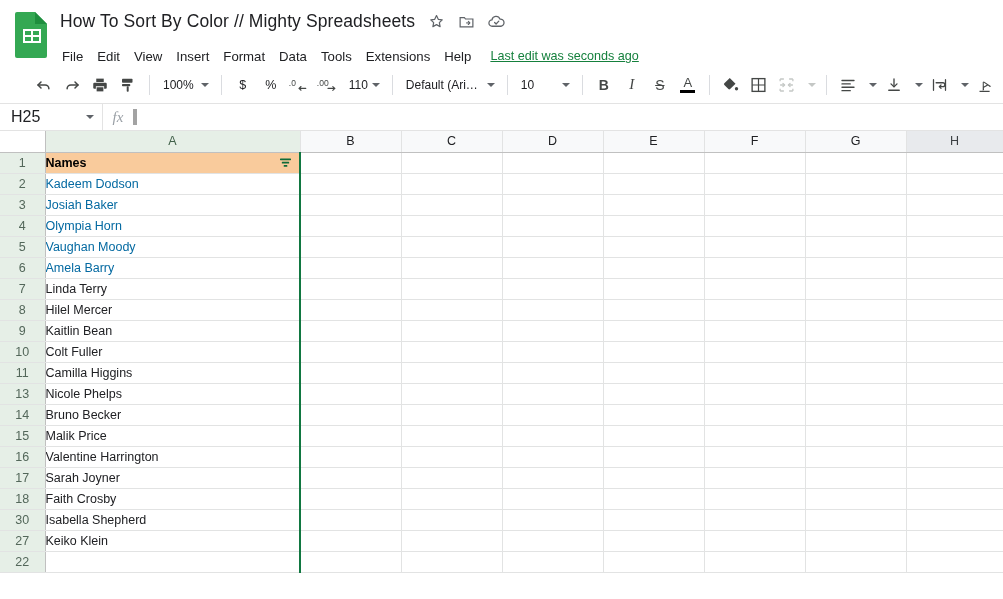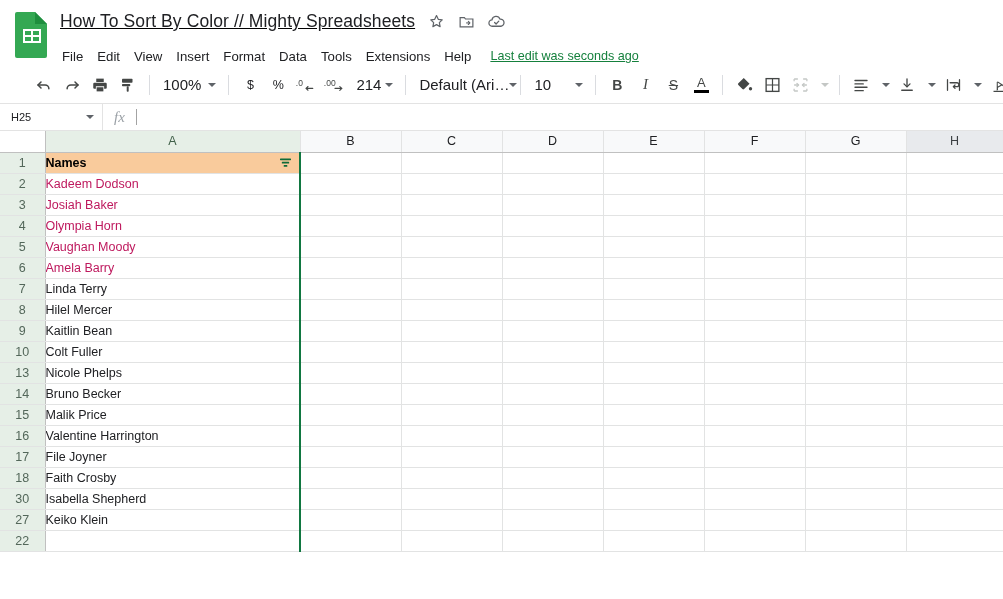--- a/index.html
+++ b/index.html
@@ -25,21 +25,20 @@
     margin-right: 10px;
     flex: 0 0 auto;
     position: relative;
     top: 2px;
   }
   .title-block { flex: 1 1 auto; min-width: 0; }
   .title-row {
     display: flex;
     align-items: center;
     height: 27px;
-    text-decoration: underline;
   }
   .doc-title {
     font-size: 17.5px;
     color: #202124;
     letter-spacing: .1px;
     white-space: nowrap;
     padding-right: 10px;
   }
   .title-icon {
     width: 22px; height: 22px;
@@ -106,21 +105,21 @@
   }
   .tb-combo {
     display: flex;
     align-items: center;
     height: 26px;
     border-radius: 4px;
     padding: 0 2px 0 6px;
     flex: 0 0 auto;
   }
   .combo-label {
-    font-size: 15px;
+    font-size: 12px;
     color: #202124;
     white-space: nowrap;
   }
   .caret {
     width: 0; height: 0;
     border-left: 4px solid transparent;
     border-right: 4px solid transparent;
     border-top: 4px solid #5f6368;
     margin-left: 7px;
     margin-right: 3px;
@@ -139,35 +138,35 @@
   .namebox {
     width: 103px;
     height: 27px;
     display: flex;
     align-items: center;
     padding-left: 11px;
     border-right: 1px solid #e3e3e3;
     flex: 0 0 auto;
   }
   .namebox-val {
-    font-size: 11px;
+    font-size: 16px;
     color: #202124;
     flex: 1 1 auto;
     font-weight: 500;
   }
   .fx {
     width: 34px;
     display: flex;
     align-items: center;
     justify-content: center;
     font-family: "Liberation Serif", serif;
     font-style: italic;
     font-size: 15px;
     color: #9aa0a6;
-    border-right: 1px solid #a3a3a3;
+    border-right: 4px solid #a3a3a3;
     height: 16px;
     flex: 0 0 auto;
   }
   .formula-input {
     flex: 1 1 auto;
     font-size: 12.6px;
     color: #202124;
     padding-left: 8px;
     height: 27px;
     line-height: 27px;
@@ -240,21 +239,21 @@
   }
   .cell.col-a {
     border-right: 2px solid #117741 !important;
   }
   .cell.header-cell {
     background: #f9cb9c;
     font-weight: bold;
     color: #000000;
     position: relative;
   }
-  .cell.purple { color: #be185d; margin-left: 23px; }
+  .cell.purple { color: #0369a1; margin-left: 23px; }
   .filter-ico {
     position: absolute;
     right: 7px;
     top: 50%;
     transform: translateY(-50%);
     width: 13px;
     height: 11px;
     display: block;
   }
 </style>
@@ -368,21 +367,21 @@
       <path d="M13 14 h8 M13 14 l2.4 -2.2 M13 14 l2.4 2.2" stroke="#444746" stroke-width="1.3" stroke-linecap="round" stroke-linejoin="round"></path>
     </svg>
   </div>
   <div class="tb">
     <svg width="24" height="18" viewBox="0 0 28 20" fill="none">
       <text x="1" y="11" font-family="Liberation Sans, sans-serif" font-size="10" fill="#444746">.00</text>
       <path d="M14 14 h8 M22 14 l-2.4 -2.2 M22 14 l-2.4 2.2" stroke="#444746" stroke-width="1.3" stroke-linecap="round" stroke-linejoin="round"></path>
     </svg>
   </div>
   <div class="tb-combo">
-    <span class="combo-label">214</span>
+    <span class="combo-label">110</span>
     <span class="caret small"></span>
   </div>
 
   <div class="tb-sep"></div>
 
   <div class="tb-combo" style="width:100px">
     <span class="combo-label">Default (Ari…</span>
     <span class="caret" style="margin-left:auto"></span>
   </div>
 
@@ -615,20 +614,31 @@
           <td class="cell col-a">Colt Fuller</td>
           <td class="cell"></td>
           <td class="cell"></td>
           <td class="cell"></td>
           <td class="cell"></td>
           <td class="cell"></td>
           <td class="cell"></td>
           <td class="cell"></td>
         </tr>
         <tr>
+          <th class="rowhead tinted">11</th>
+          <td class="cell col-a">Camilla Higgins</td>
+          <td class="cell"></td>
+          <td class="cell"></td>
+          <td class="cell"></td>
+          <td class="cell"></td>
+          <td class="cell"></td>
+          <td class="cell"></td>
+          <td class="cell"></td>
+        </tr>
+        <tr>
           <th class="rowhead tinted">13</th>
           <td class="cell col-a">Nicole Phelps</td>
           <td class="cell"></td>
           <td class="cell"></td>
           <td class="cell"></td>
           <td class="cell"></td>
           <td class="cell"></td>
           <td class="cell"></td>
           <td class="cell"></td>
         </tr>
@@ -660,21 +670,21 @@
           <td class="cell"></td>
           <td class="cell"></td>
           <td class="cell"></td>
           <td class="cell"></td>
           <td class="cell"></td>
           <td class="cell"></td>
           <td class="cell"></td>
         </tr>
         <tr>
           <th class="rowhead tinted">17</th>
-          <td class="cell col-a">File Joyner</td>
+          <td class="cell col-a">Sarah Joyner</td>
           <td class="cell"></td>
           <td class="cell"></td>
           <td class="cell"></td>
           <td class="cell"></td>
           <td class="cell"></td>
           <td class="cell"></td>
           <td class="cell"></td>
         </tr>
         <tr>
           <th class="rowhead tinted">18</th>

